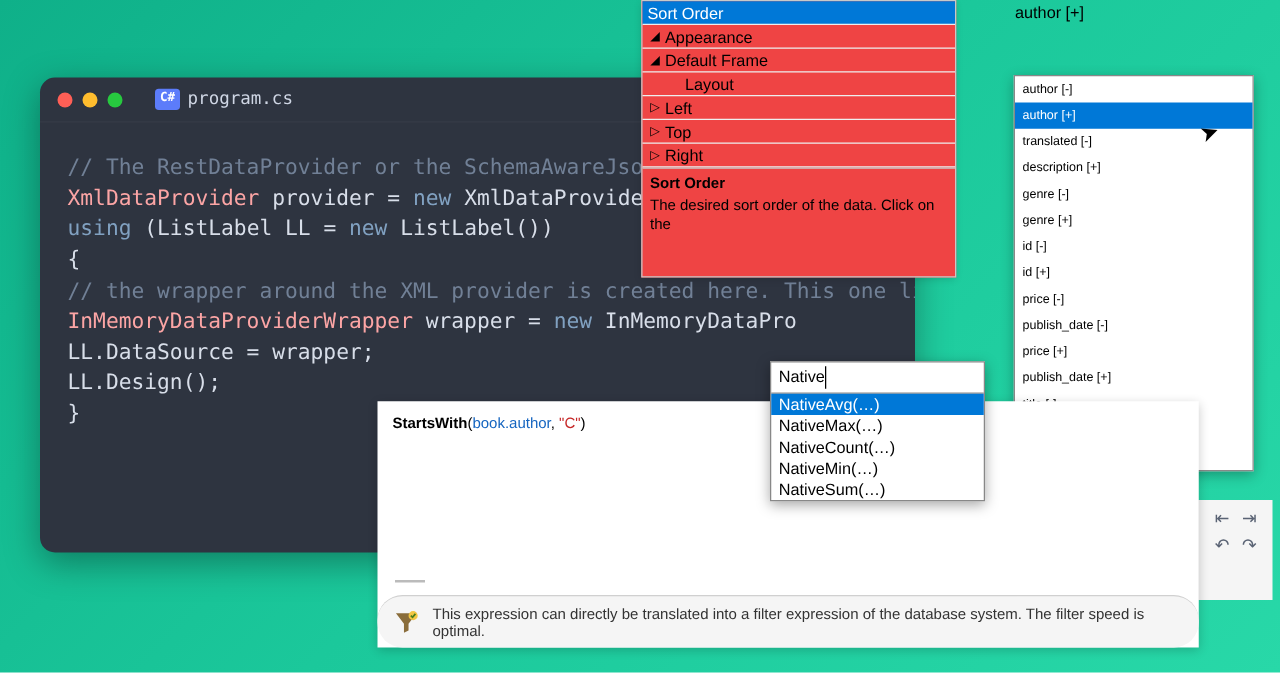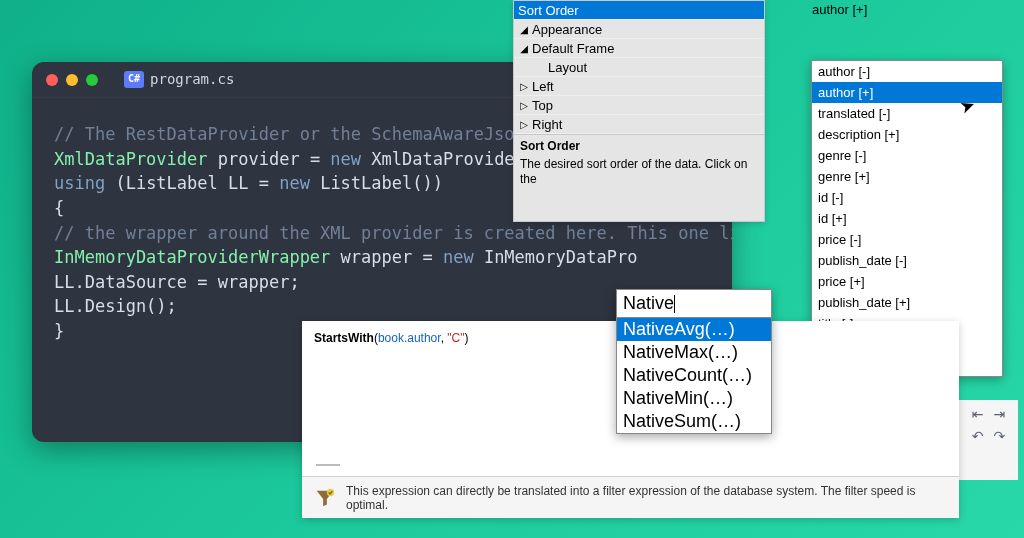--- a/index.html
+++ b/index.html
@@ -42,31 +42,31 @@
     display: flex; align-items: center; gap: 6px;
     color:#cfd6e4; font-size:14px;
   }
   .csharp-badge {
     background:#5c7cfa; color:#fff;
     font-size:10px; font-weight:600;
     padding:1px 4px; border-radius:3px;
   }
   .code-body { padding: 24px 22px; white-space: pre; overflow: hidden; }
   .tok-comment { color:#718096; }
-  .tok-type    { color:#86efac; }
+  .tok-type    { color:#fca5a5; }
   .tok-keyword { color:#81a1c1;text-align:center; }
   .tok-string  { color:#a3be8c; }
   .tok-text    { color:#d8dee9; }
 
   
   .propgrid {
     position: absolute;
     left: 513px; top: 0;
     width: 252px; height: 222px;
-    background:#e5e5e5;
+    background:#ef4444;
     border:1px solid #c8c8c8;
     font-size:13px;
     box-shadow: 0 2px 6px rgba(0,0,0,.15);
   }
   .propgrid-row {
     display:flex; align-items:center;
     height:19px; padding-left:4px;
     border-bottom:1px solid #eee;
   }
   .propgrid-row.selected { background:#0078d7; color:#fff; }
@@ -92,21 +92,21 @@
     color:#000;
   }
 
   
   .long-list{
     position:absolute;
     left:811px; top:60px;
     width:192px;
     background:#fff;
     border:1px solid #888;
-    font-size:13px;
+    font-size:10px;
     box-shadow: 0 3px 10px rgba(0,0,0,.3);
   }
   .long-list .item{
     padding:2px 6px;
     height:21px;
     display:flex;align-items:center;
     cursor:pointer;
   }
   .long-list .item.selected{background:#0078d7;color:#fff;}
 
@@ -154,36 +154,36 @@
     position:absolute; left:14px; bottom:52px;
     width:24px; height:2px; background:#bbb;
   }
   .filter-footer{
     position:absolute;left:0;bottom:0;right:0;
     height:42px;
     display:flex;align-items:center;
     padding:0 12px; gap:10px;
     border-top:1px solid #d0d0d0;
     background:#f5f5f5;
-    font-size:12px; color:#333;
+    font-size:12px; color:#333;border-radius:20px;
   }
   .funnel{
     width:22px;height:22px;position:relative;
   }
   .funnel svg{width:22px;height:22px;}
 
   
   .ac-popup{
     position:absolute;
     left:616px; top:289px;
-    width:156px;
+    width:172px;
     background:#fff;
     border:1px solid #888;
     box-shadow:0 3px 10px rgba(0,0,0,.35);
-    font-size:18px;
+    font-size:13px;
   }
   .ac-input{
     padding:3px 6px;
     border-bottom:1px solid #888;
   }
   .ac-input .caret{border-right:1px solid #000;display:inline-block;height:18px;vertical-align:middle;}
   .ac-item{
     padding:1px 6px;
     cursor:pointer;
   }

